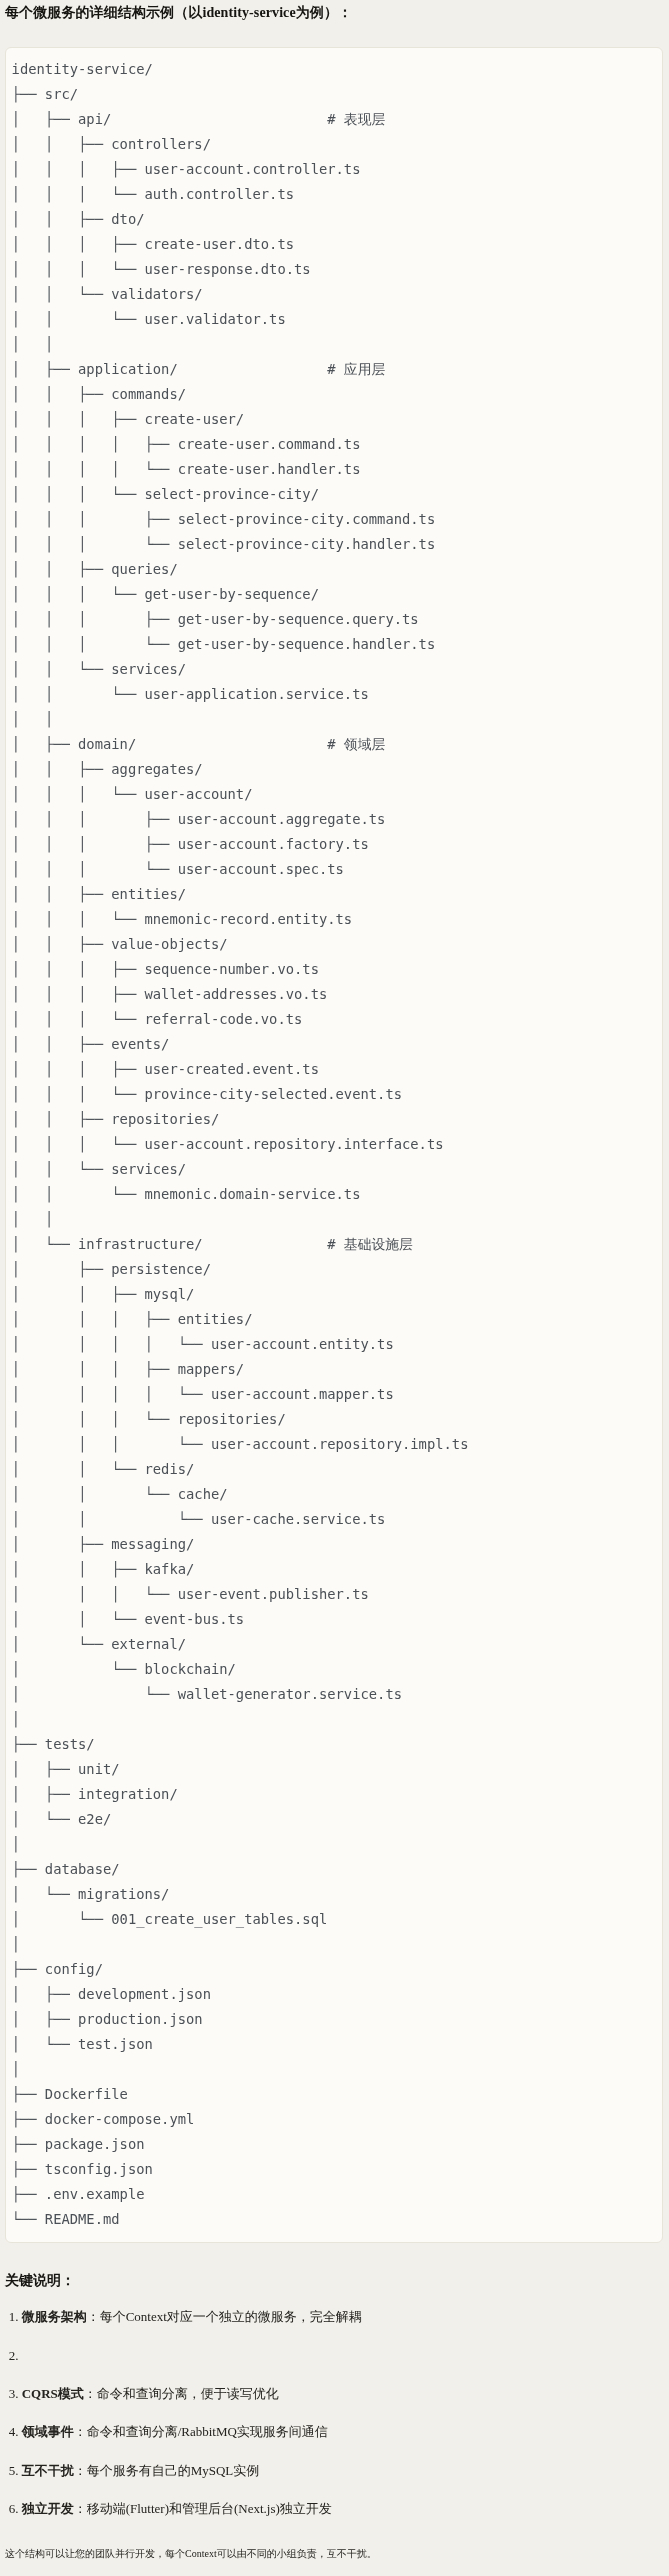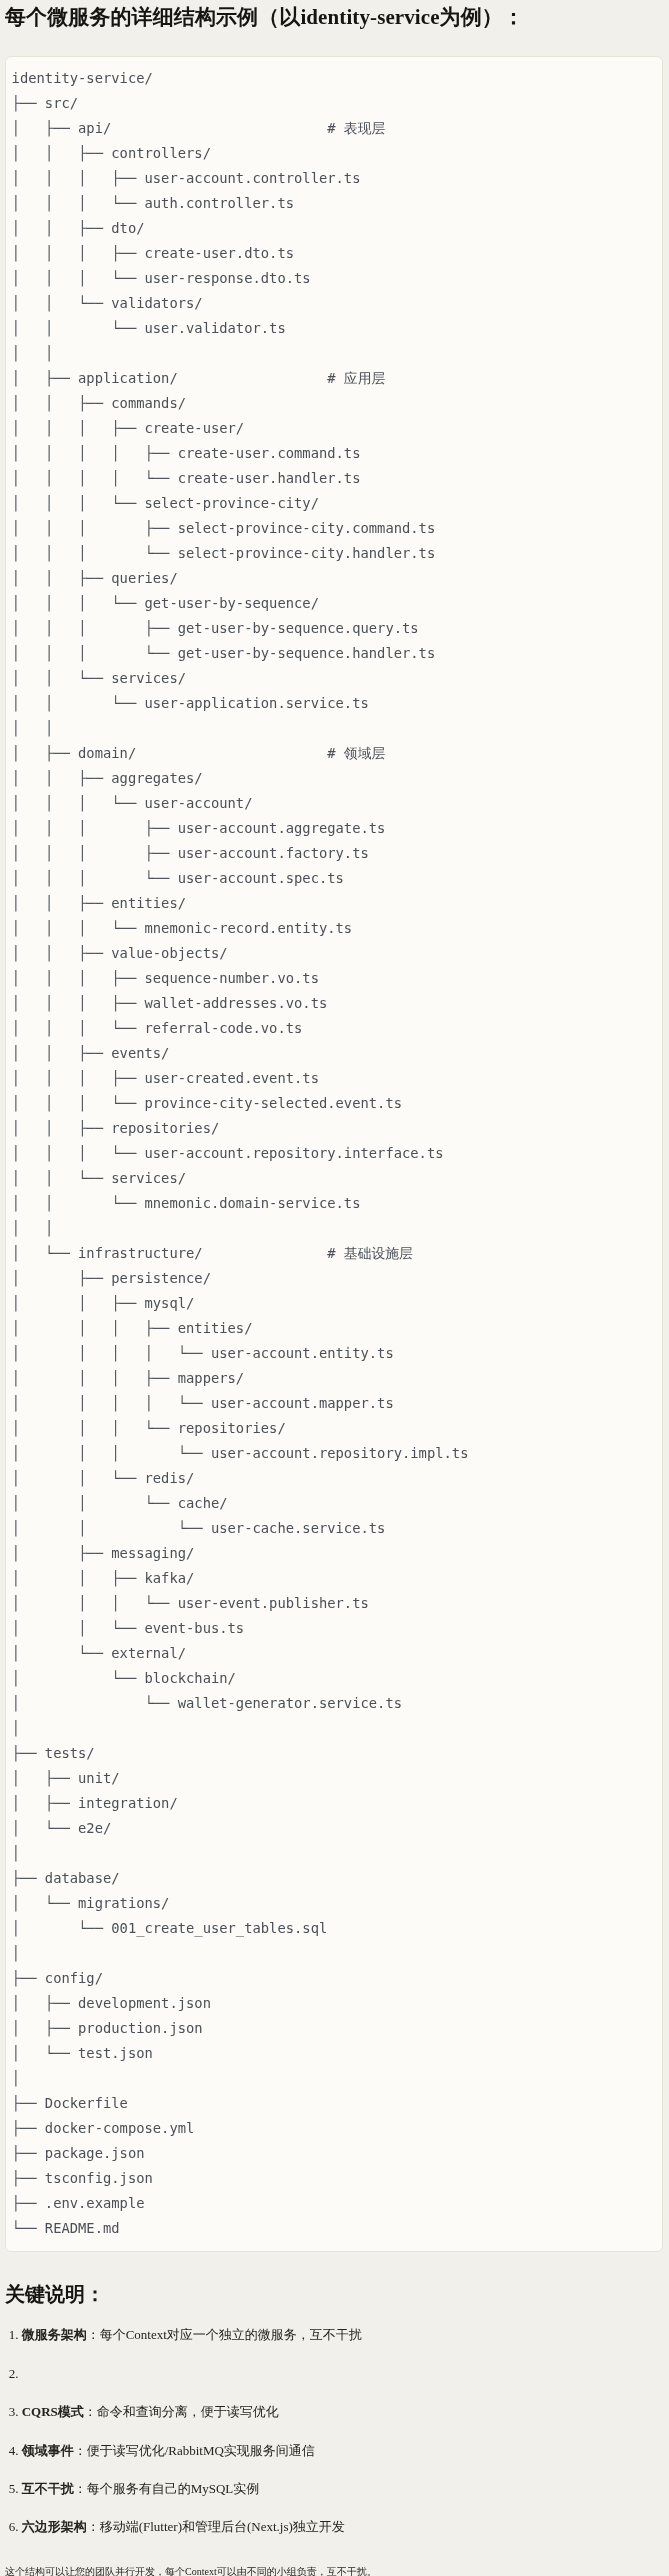--- a/index.html
+++ b/index.html
@@ -6,21 +6,21 @@
   body {
     width: 669px;
     min-height: 2576px;
     background: #f2f0ea;
     color: #21201c;
     font-family: "Liberation Serif", "DejaVu Serif", serif;
     box-sizing: border-box;
     padding: 3.8px 6.3px 19px 5px;
   }
   .page-title {
-    font-size: 21px;
+    font-size: 14px;
     font-weight: 700;
     line-height: 1.3;
     margin: 0 0 0 0;
     color: #161511;
     letter-spacing: 0.1px;
   }
   .code-block {
     margin-top: 25px;
     background: #fcfbf8;
     border: 0.6px solid #e7e4da;
@@ -34,21 +34,21 @@
     margin: 0;
     font-family: "DejaVu Sans Mono", "Liberation Mono", monospace;
     font-size: 13.8px;
     line-height: 25px;
     color: #4b5056;
     white-space: pre;
     tab-size: 4;
   }
   .notes-heading {
     margin: 29px 0 0 0;
-    font-size: 20px;
+    font-size: 14px;
     font-weight: 700;
     color: #161511;
   }
   .notes-list { margin-top: 17.5px; }
   .note {
     display: flex;
     align-items: baseline;
     font-size: 13px;
     line-height: 19px;
     margin: 0 0 19.4px 3.8px;
@@ -156,37 +156,37 @@
 ├── tsconfig.json
 ├── .env.example
 └── README.md</pre>
 </div>
 
 <h3 class="notes-heading">关键说明：</h3>
 
 <div class="notes-list">
   <div class="note">
     <span class="num">1.</span>
-    <span class="body"><b class="label">微服务架构</b><span>：每个Context对应一个独立的微服务，互不干扰</span></span>
+    <span class="body"><b class="label">微服务架构</b><span>：每个Context对应一个独立的微服务，完全解耦</span></span>
   </div>
   <div class="note">
     <span class="num">2.</span>
   </div>
   <div class="note">
     <span class="num">3.</span>
     <span class="body"><b class="label">CQRS模式</b><span>：命令和查询分离，便于读写优化</span></span>
   </div>
   <div class="note">
     <span class="num">4.</span>
-    <span class="body"><b class="label">领域事件</b><span>：便于读写优化/RabbitMQ实现服务间通信</span></span>
+    <span class="body"><b class="label">领域事件</b><span>：命令和查询分离/RabbitMQ实现服务间通信</span></span>
   </div>
   <div class="note">
     <span class="num">5.</span>
     <span class="body"><b class="label">互不干扰</b><span>：每个服务有自己的MySQL实例</span></span>
   </div>
   <div class="note">
     <span class="num">6.</span>
-    <span class="body"><b class="label">六边形架构</b><span>：移动端(Flutter)和管理后台(Next.js)独立开发</span></span>
+    <span class="body"><b class="label">独立开发</b><span>：移动端(Flutter)和管理后台(Next.js)独立开发</span></span>
   </div>
 </div>
 
 <p class="closing-paragraph">这个结构可以让您的团队并行开发，每个Context可以由不同的小组负责，互不干扰。</p>
 
 
 </body></html>

